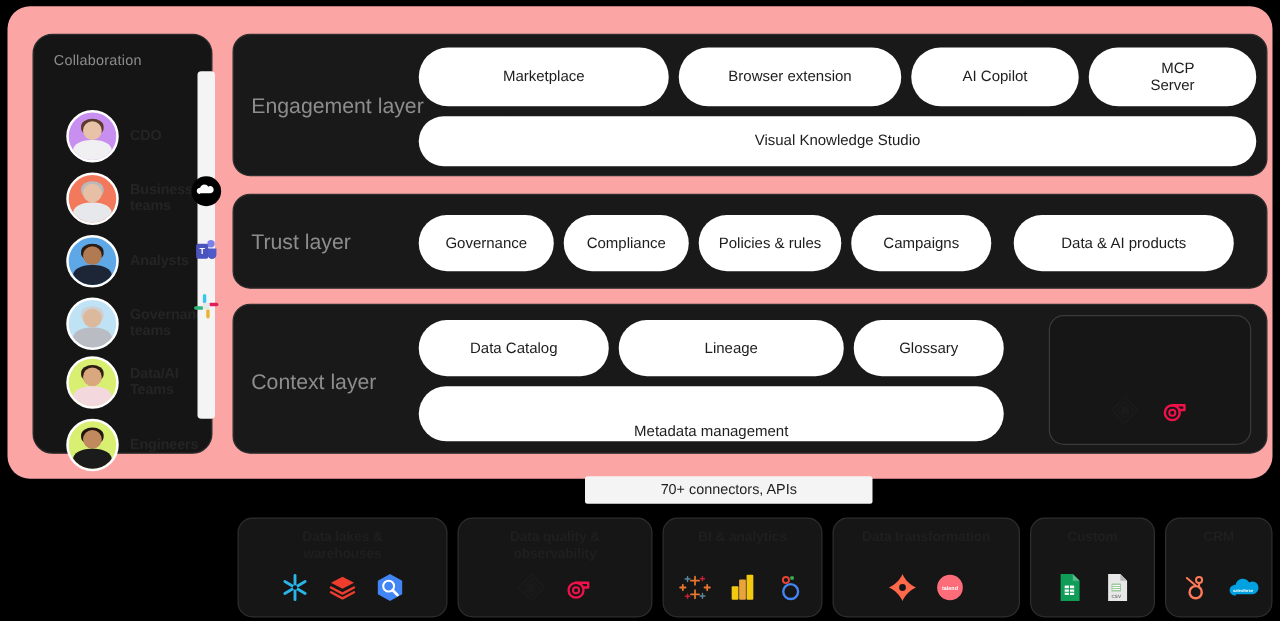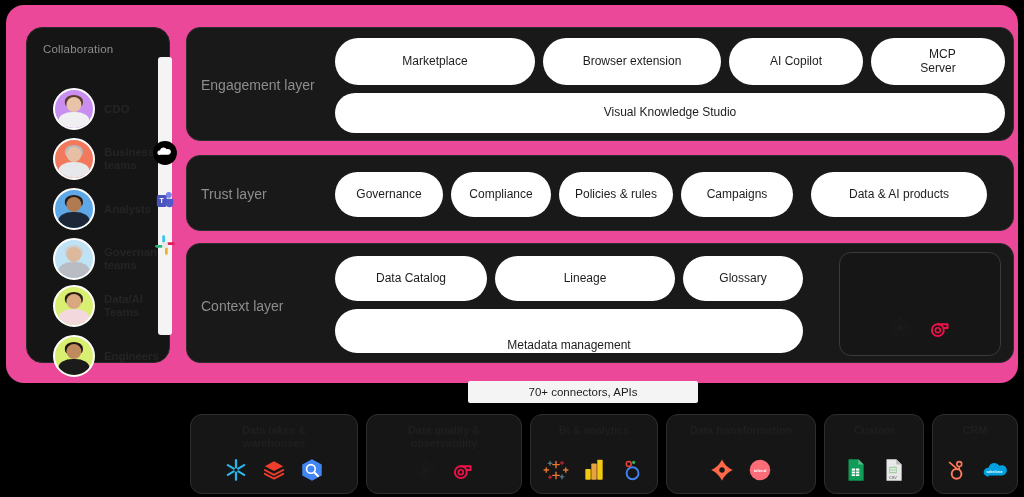--- a/index.html
+++ b/index.html
@@ -7,21 +7,21 @@
     width: 1024px; height: 497px;
     background: #000000;
     font-family: "Liberation Sans", sans-serif;
     overflow: hidden;
   }
   #stage { position: relative; width: 1024px; height: 497px; background: #000; }
 
   
   .platform-panel {
     position: absolute; left: 6px; top: 5px; width: 1012px; height: 378px;
-    background: #ec4899; border-radius: 18px;
+    background: #fca5a5; border-radius: 18px;
   }
   .collab-panel {
     position: absolute; left: 20px; top: 22px; width: 144px; height: 336px;
     background: #151515; border: 1px solid #2b2b2b; border-radius: 16px;
   }
   .collab-title {
     position: absolute; left: 16px; top: 15px;
     font-size: 11.5px; color: #8d8d8d; letter-spacing: .2px;
   }
   .persona { position: absolute; left: 26px; display: flex; align-items: center; }
@@ -56,21 +56,21 @@
     position: absolute; left: 143px; width: 32px; height: 32px;
     display: flex; align-items: center; justify-content: center;
   }
 
   
   .layer {
     position: absolute; left: 180px; width: 828px;
     background: #191919; border: 1px solid #2e2e2e; border-radius: 14px;
   }
   .layer-label {
-    position: absolute; left: 14px; font-size: 14px; color: #8d8d8d;
+    position: absolute; left: 14px; font-size: 17px; color: #8d8d8d;
     transform: translateY(-50%);
   }
   .pill {
     position: absolute; background: #ffffff; border-radius: 999px;
     display: flex; align-items: center; justify-content: center;
     text-align: center; color: #1d1d1d; font-size: 12px; line-height: 1.15;
   }
   .dq-box {
     position: absolute; background: #161616; border: 1.5px solid #3a3a3a;
     border-radius: 12px;

